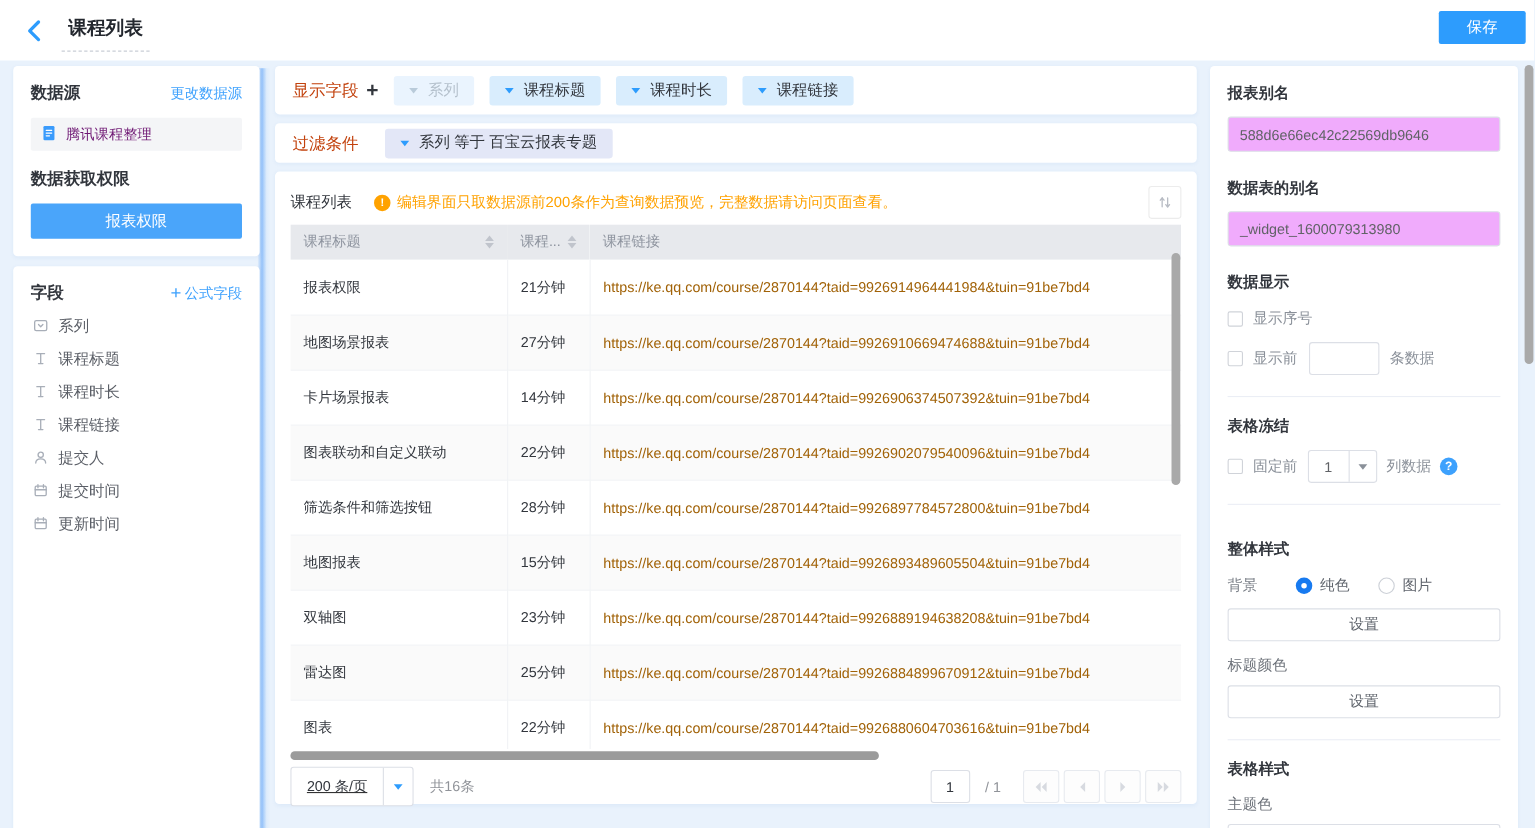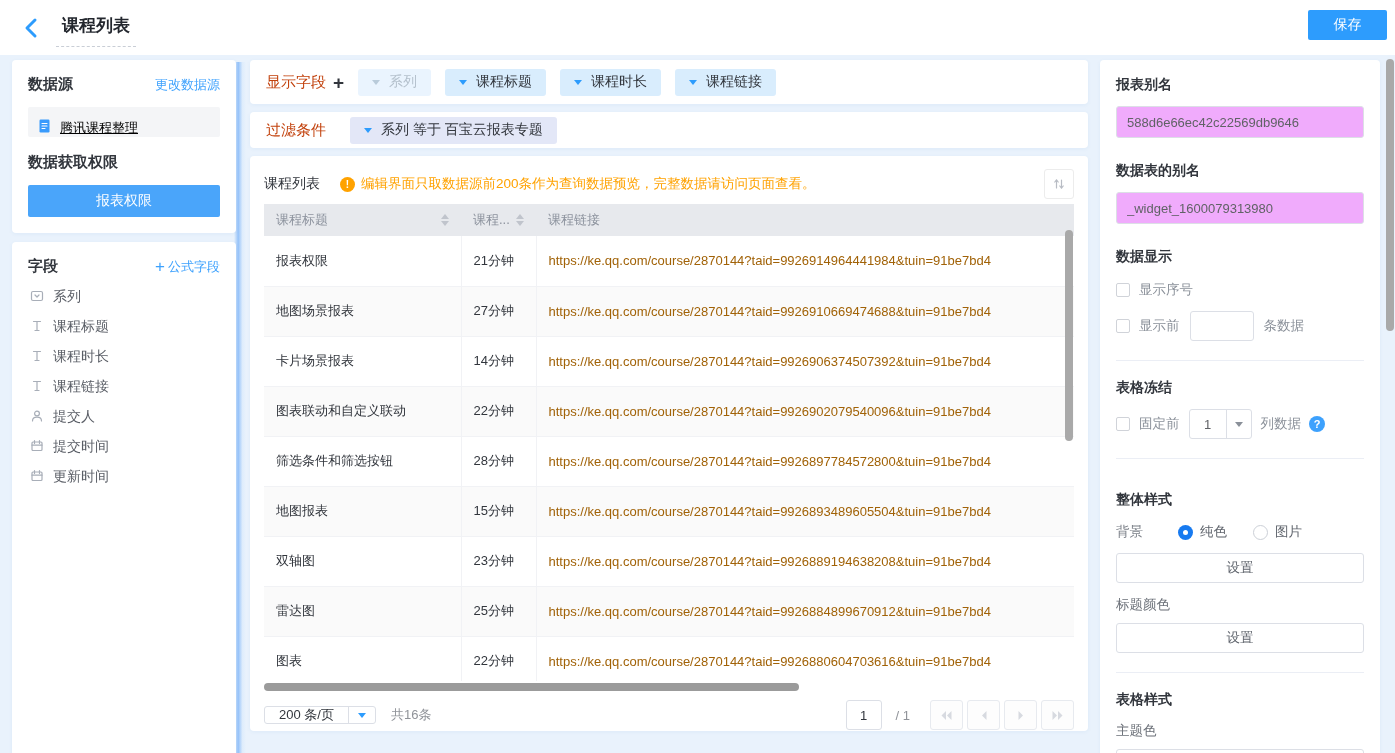--- a/index.html
+++ b/index.html
@@ -18,22 +18,22 @@
   
   .card { background:#fff; border-radius:4px; box-shadow:0 1px 4px rgba(40,110,180,0.06); }
 
   
   .glow-strip { position:absolute; left:234px; top:62px; bottom:0; width:12px; z-index:1;
     background:linear-gradient(to right, rgba(70,150,245,0) 0%, rgba(80,155,247,0.55) 35%, rgba(160,205,250,0.15) 70%, rgba(160,205,250,0) 100%); }
   .ds-card { position:absolute; left:12px; top:60px; width:224px; padding:15px 16px 16px; z-index:2; }
   .section-head { display:flex; align-items:center; justify-content:space-between; }
   .section-title { font-size:15px; font-weight:bold; color:#32363d; }
   .link-blue { font-size:13px; color:#3da1fd; cursor:pointer; }
-  .ds-item { margin-top:13px; height:30px; background:#f4f5f7; border-radius:2px; display:flex; align-items:flex-end;
-             padding:0 9px; font-size:13px; color:#000000;text-decoration:underline; }
+  .ds-item { margin-top:13px; height:30px; background:#f4f5f7; border-radius:2px; display:flex; align-items:center;
+             padding:0 9px; font-size:13px; color:#701a75; }
   .ds-item svg { margin-right:7px; flex:none; }
   .access-title { margin-top:16px; }
   .perm-btn { margin-top:13px; width:100%; height:32px; background:#4aa5fa; color:#fff; border:none; border-radius:2px;
               font-size:14px; font-family:inherit; cursor:pointer; }
   .fields-card { position:absolute; left:12px; top:242px; width:224px; bottom:-8px; padding:15px 16px; z-index:2; }
   .formula-link { display:flex; align-items:center; font-size:13px; color:#3da1fd; cursor:pointer; }
   .formula-link .plus { font-size:17px; margin-right:3px; line-height:1; }
   .field-list { margin-top:6px; }
   .field-item { display:flex; align-items:center; height:30px; margin-top:0; padding:0 2px; font-size:14px;
                 color:#5a5e66; cursor:pointer; }
@@ -78,21 +78,21 @@
              border-right:1px solid #f1f2f5; white-space:nowrap; overflow:hidden; background:#fff; }
   tbody td:last-child { border-right:none; }
   tbody tr.alt td { background:#fafafa; }
   td.link-cell, td.link-cell span { color:#a16207; }
   .vscroll-thumb { position:absolute; right:1px; top:26px; width:8px; height:211px; background:#a9a9a9; border-radius:4px; }
   .hscroll { position:relative; height:8px; margin-top:2px; }
   .hscroll-thumb { position:absolute; left:0; top:0; height:8px; width:535px; background:#9b9b9b; border-radius:4px; }
 
   
   .pager { display:flex; align-items:center; height:32px; margin-top:8px; }
-  .page-size { display:flex; align-items:stretch; height:18px; border:1px solid #dcdfe6; border-radius:3px; background:#fff; cursor:pointer; }
+  .page-size { display:flex; align-items:stretch; height:36px; border:1px solid #dcdfe6; border-radius:3px; background:#fff; cursor:pointer;text-decoration:underline; }
   .page-size .val { display:flex; align-items:center; padding:0 14px; font-size:13px; color:#32363d; }
   .page-size .caret-cell { display:flex; align-items:center; justify-content:center; width:27px; border-left:1px solid #dcdfe6; }
   .total { margin-left:15px; font-size:13px; color:#909399; }
   .pager-right { margin-left:auto; display:flex; align-items:center; }
   .page-input { width:36px; height:30px; border:1px solid #dcdfe6; border-radius:3px; text-align:center; font-size:13px;
                 color:#32363d; font-family:inherit; }
   .page-of { margin:0 16px 0 14px; font-size:13px; color:#909399; }
   .nav-btn { width:33px; height:30px; border:1px solid #e7eaef; border-radius:3px; background:#fdfdfd; margin-left:4px;
              display:flex; align-items:center; justify-content:center; cursor:default; }
   .nav-btn svg { display:block; }

